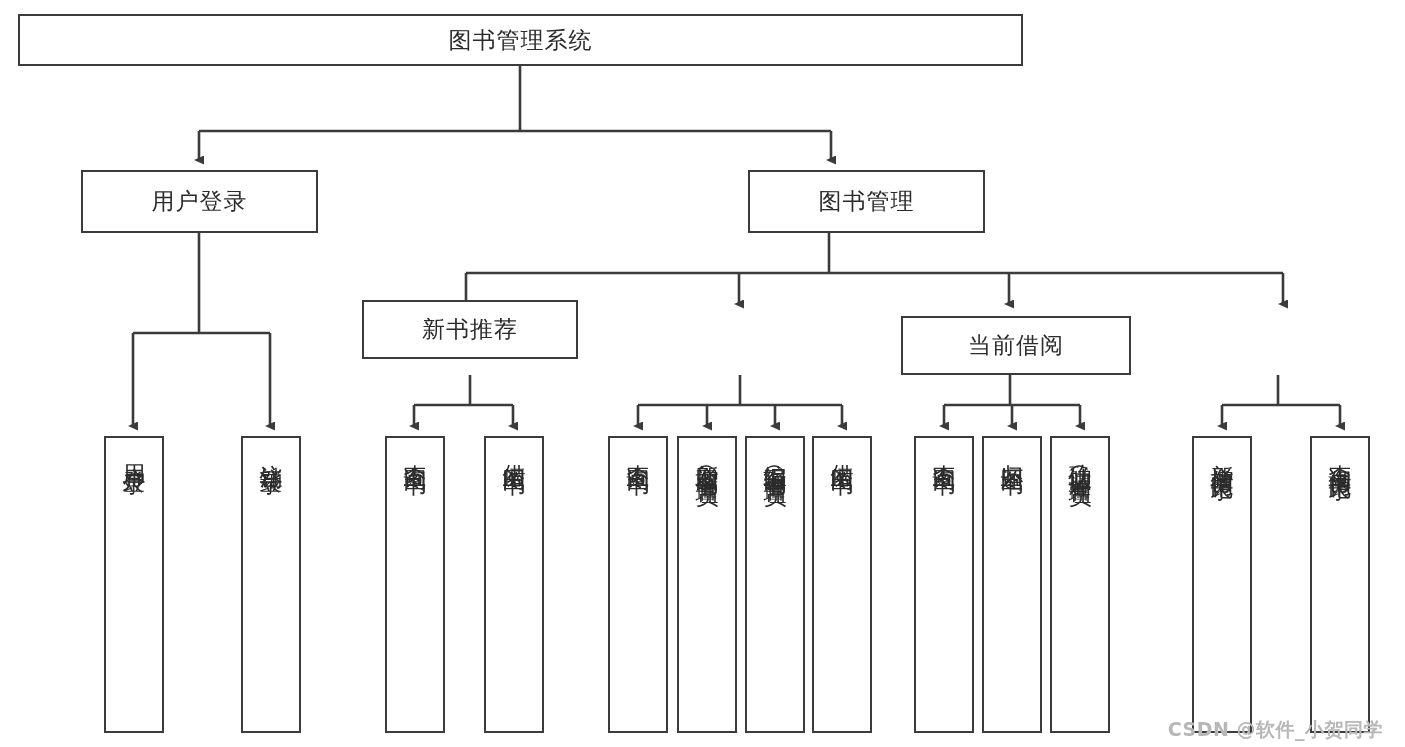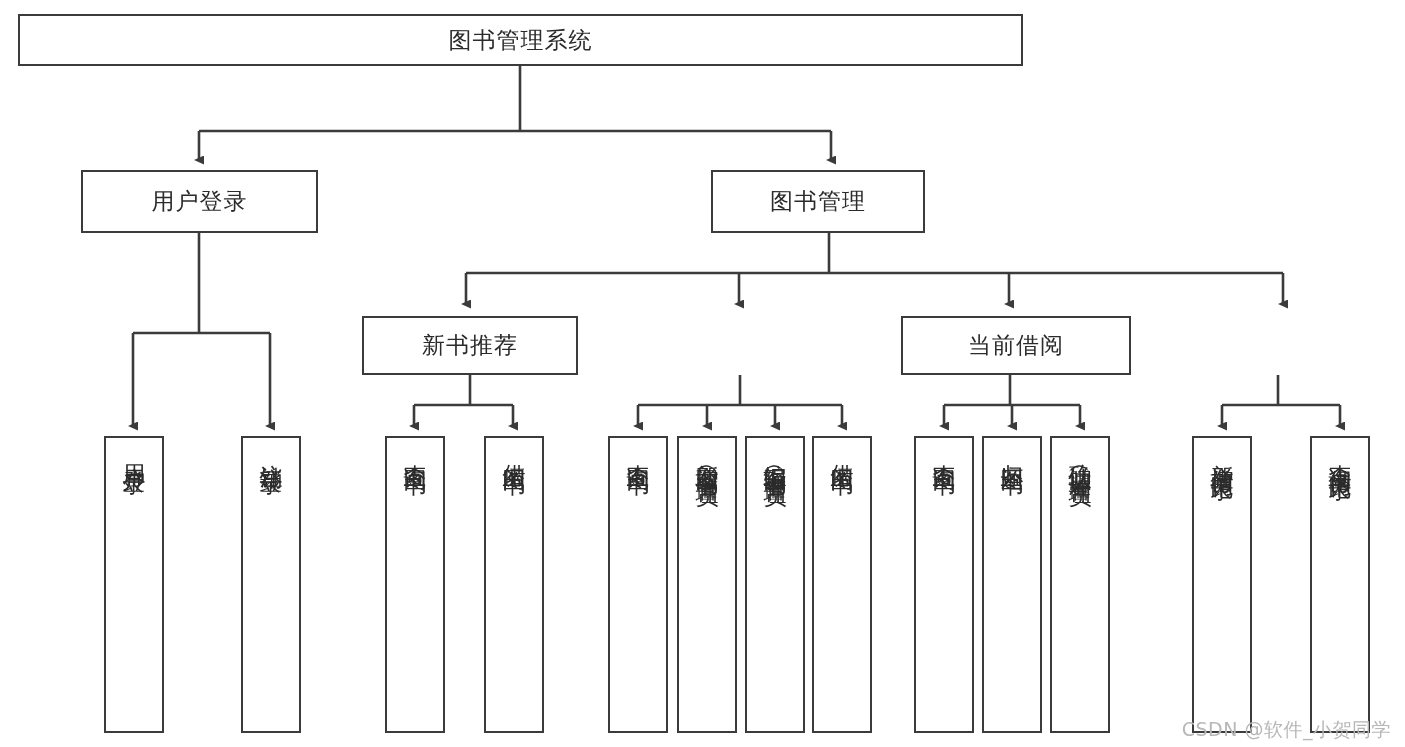--- a/index.html
+++ b/index.html
@@ -57,26 +57,27 @@
   .node.leaf .lbl {
     writing-mode: vertical-rl;
     text-orientation: upright;
     line-height: 1.08;
     letter-spacing: 3px;
     white-space: nowrap;
     display: block;
   }
   .watermark {
     position: absolute;
-    right: 14px;
+    right: 22px;
     bottom: 4px;
     font-size: 19px;
     color: #b7b7b7;
     white-space: nowrap;
     letter-spacing: 0.5px;
+    font-weight: bold;
   }
 </style>
 </head>
 <body>
 
 <div id="canvas">
 
   <svg class="lines" viewBox="0 0 1405 747">
     <defs>
       <marker id="arrow" markerWidth="10" markerHeight="10" refX="4.5" refY="5" orient="auto" markerUnits="userSpaceOnUse">
@@ -127,25 +128,25 @@
     </g>
   </svg>
 
   <div class="node root" style="left:18px; top:14px; width:1005px; height:52px;">
     <span class="lbl">图书管理系统</span>
   </div>
 
   <div class="node level2" style="left:81px; top:170px; width:237px; height:63px;">
     <span class="lbl">用户登录</span>
   </div>
-  <div class="node level2" style="left:711px; top:170px; width:214px; height:63px;">
+  <div class="node level2" style="left:748px; top:170px; width:237px; height:63px;">
     <span class="lbl">图书管理</span>
   </div>
 
-  <div class="node level3" style="left:362px; top:316px; width:216px; height:59px;">
+  <div class="node level3" style="left:362px; top:300px; width:216px; height:59px;">
     <span class="lbl">新书推荐</span>
   </div>
   <div class="node level3" style="left:901px; top:316px; width:230px; height:59px;">
     <span class="lbl">当前借阅</span>
   </div>
 
   <div class="node leaf" style="left:104px; top:436px; width:60px; height:297px;">
     <span class="lbl">用户登录</span>
   </div>
   <div class="node leaf" style="left:241px; top:436px; width:60px; height:297px;">

